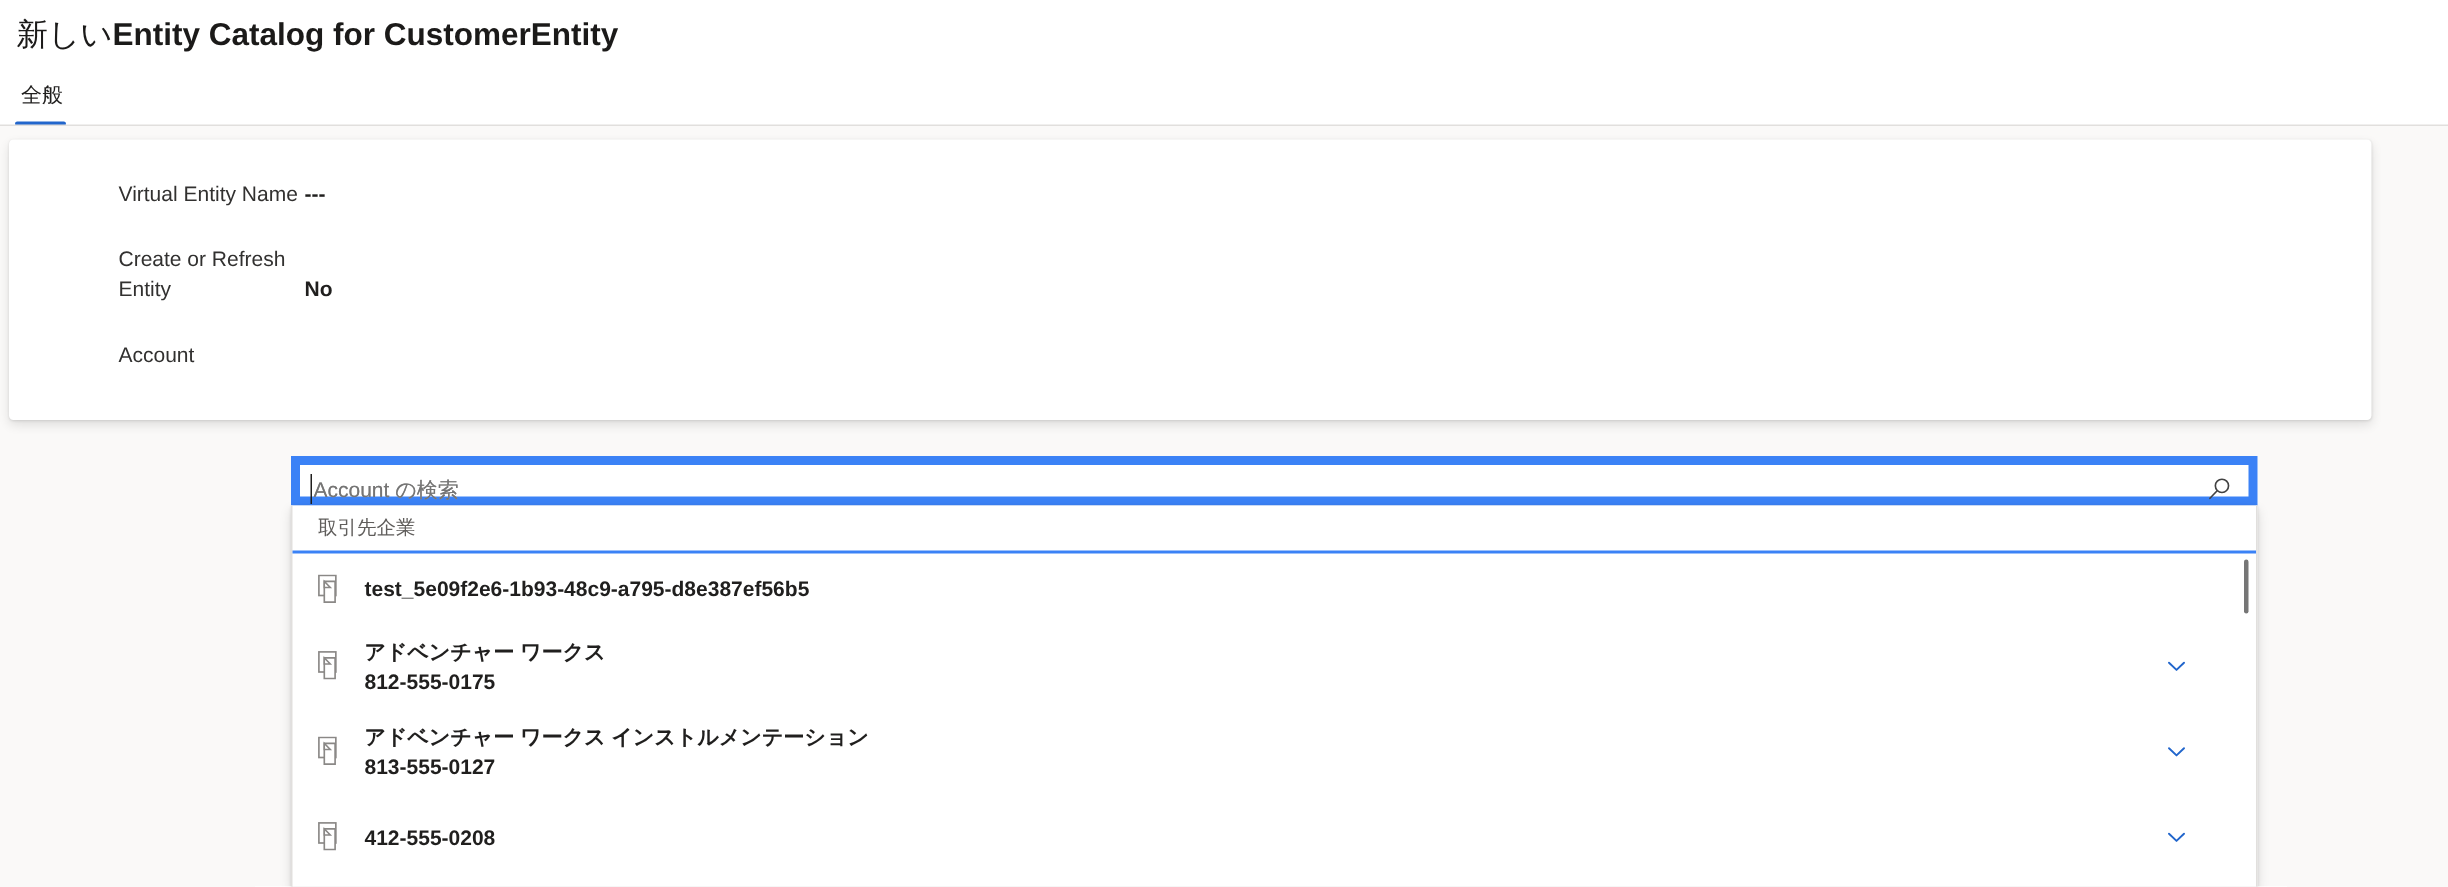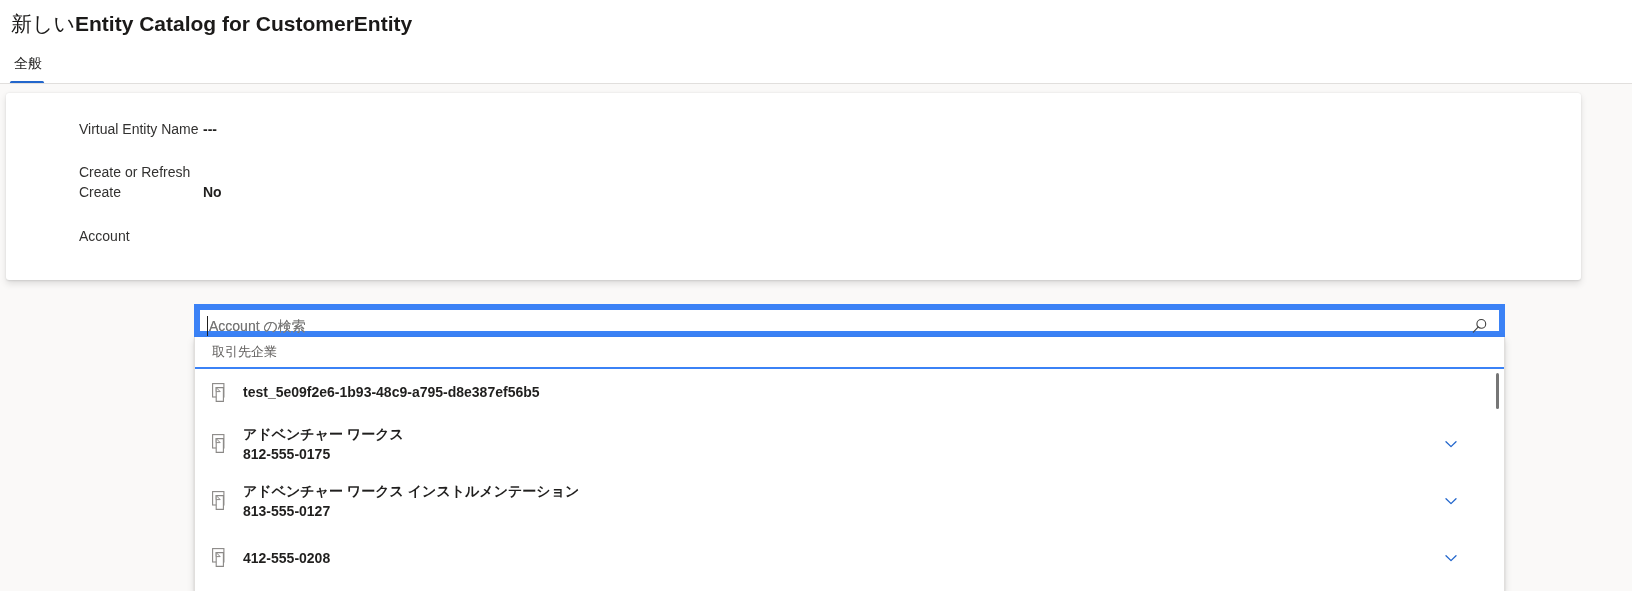--- a/index.html
+++ b/index.html
@@ -190,21 +190,21 @@
     <div class="form-card">
 
       <div class="field-row" style="top:26px;">
         <div class="field-label">Virtual Entity Name</div>
         <div class="field-value dashes">---</div>
       </div>
 
       <div class="field-row" style="top:69px;">
         <div class="field-label">
           <div>Create or Refresh</div>
-          <div>Create</div>
+          <div>Entity</div>
         </div>
         <div class="field-value bold" style="top:20px;">No</div>
       </div>
 
       <div class="field-row" style="top:133px;">
         <div class="field-label">Account</div>
       </div>
 
     </div>
 

